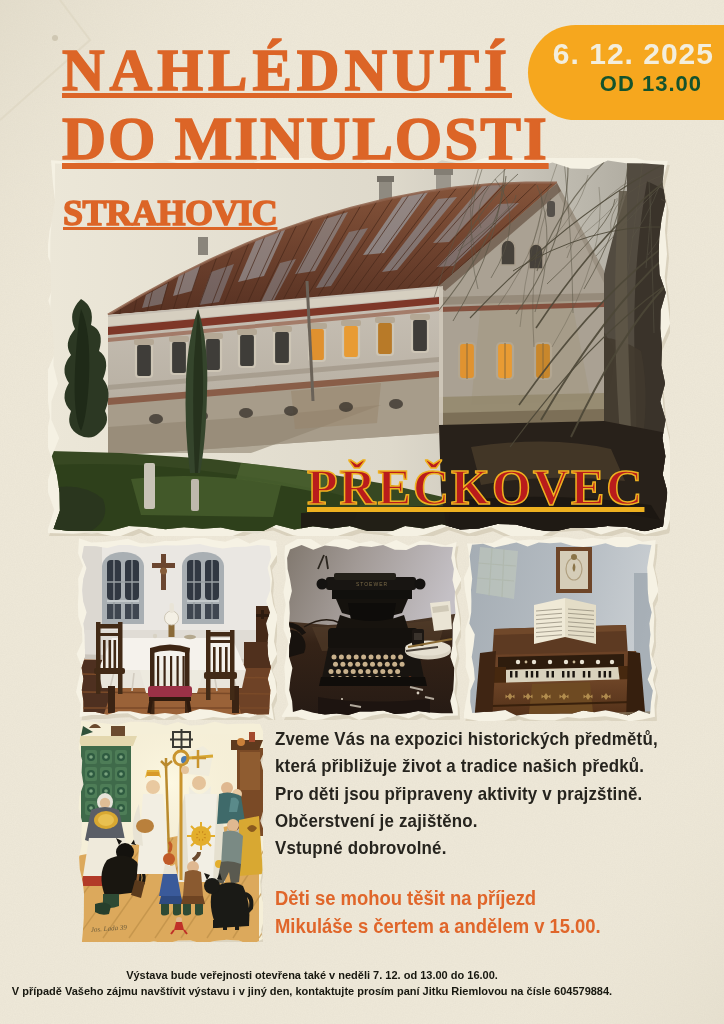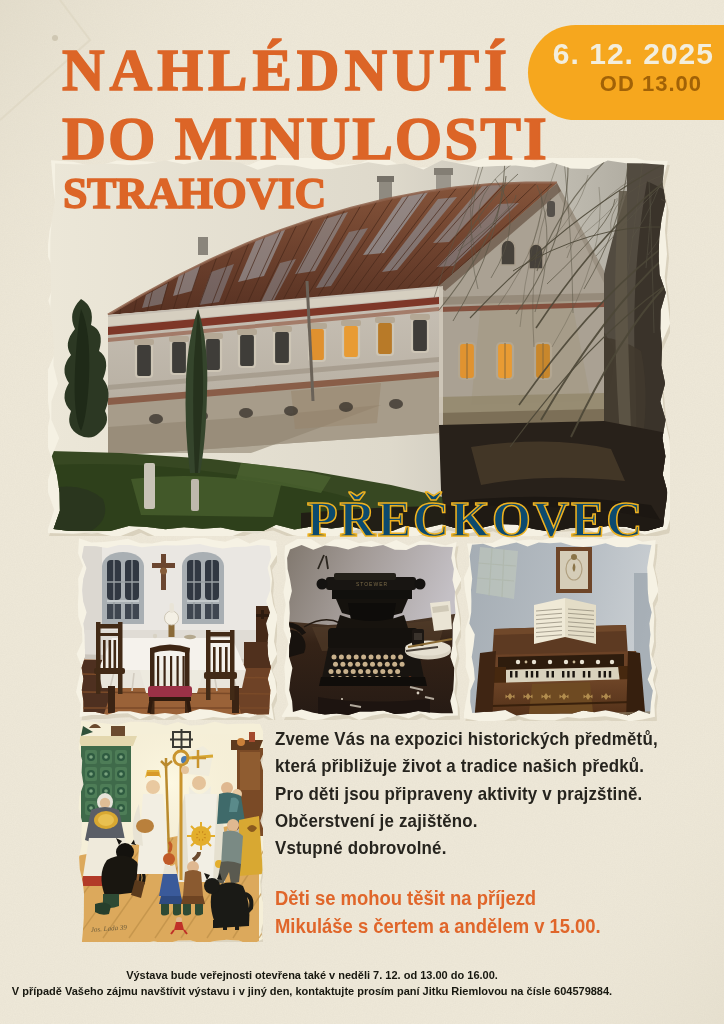--- a/index.html
+++ b/index.html
@@ -1,18 +1,18 @@
 <!DOCTYPE html>
 <html><head><meta charset="utf-8">
 <style>
 html,body{margin:0;padding:0;}
 body{width:724px;height:1024px;overflow:hidden;font-family:"Liberation Sans",sans-serif;}
 .page{position:relative;width:724px;height:1024px;background:#efe9d9;overflow:hidden;}
 .abs{position:absolute;}
-.title{font-family:"Liberation Serif",serif;font-weight:700;color:#dc6527;
+.title{font-family:"Liberation Serif",serif;font-weight:700;color:#dc6527;text-decoration:underline;
   -webkit-text-stroke:1.5px #dc6527;}
 </style></head><body>
 <div class="page">
 
 <svg class="abs" style="left:0;top:0;z-index:0" width="724" height="1024" viewBox="0 0 724 1024">
 <filter id="paper">
         <feTurbulence type="fractalNoise" baseFrequency="0.9" numOctaves="2" seed="7"></feTurbulence>
 <feColorMatrix type="matrix" values="0 0 0 0 0.35 0 0 0 0 0.33 0 0 0 0 0.28 0 0 0 0.5 0"></feColorMatrix>
 </filter>
 <rect width="724" height="1024" fill="#efe9d9"></rect>
@@ -25,27 +25,27 @@
 </linearGradient>
 <rect width="724" height="1024" fill="url(#vign)"></rect>
 <path d="M0 120 L90 40 L60 0" stroke="#ddd5c2" stroke-width="2" fill="none" opacity="0.7"></path>
 <circle cx="55" cy="38" r="3" fill="#c9c0ab" opacity="0.8"></circle>
 </svg>
 
 <div class="abs" style="left:528px;top:25px;width:200px;height:95px;background:#f6a71e;border-radius:48px 0 0 48px;z-index:3"></div>
 
 <div class="abs" style="left:528px;top:37px;width:186px;text-align:right;z-index:4;color:#f3eedd;font-weight:700;font-size:30px;letter-spacing:1px">6. 12. 2025</div>
 
-<div class="abs" style="left:528px;top:71px;width:174px;text-align:right;z-index:4;color:#a16207;font-weight:700;font-size:22px;letter-spacing:1px">OD 13.00</div>
+<div class="abs" style="left:528px;top:71px;width:174px;text-align:right;z-index:4;color:#14532d;font-weight:700;font-size:22px;letter-spacing:1px">OD 13.00</div>
 
 <div class="abs title" style="left:62px;top:36px;font-size:59px;letter-spacing:5px;z-index:3">NAHLÉDNUTÍ</div>
 
 <div class="abs title" style="left:62px;top:104px;font-size:61px;letter-spacing:2px;z-index:3">DO MINULOSTI</div>
 
-<div class="abs title" style="left:63px;top:168px;font-size:44px;letter-spacing:-0.4px;z-index:3">STRAHOVIC</div>
+<div class="abs title" style="left:63px;top:192px;font-size:36px;letter-spacing:-0.4px;z-index:3">STRAHOVIC</div>
 
 <svg class="abs" style="left:48px;top:158px;z-index:1" width="622" height="378" viewBox="-3 -3 622 378">
 <defs>
 <clipPath id="hclip">
           <path d="M0.0,-1.5 L18.4,-0.7 L36.8,-0.5 L55.3,-1.6 L73.7,0.1 L92.1,-1.1 L110.5,-4.6 L129.0,-0.8 L147.4,-4.8 L165.8,-4.0 L184.2,-2.4 L202.7,4.7 L221.1,-0.2 L239.5,0.5 L257.9,4.2 L276.4,4.0 L294.8,0.7 L313.2,-2.7 L331.6,0.2 L350.1,-1.4 L368.5,4.6 L386.9,-4.7 L405.3,-1.3 L423.8,1.9 L442.2,1.0 L460.6,0.6 L479.0,2.6 L497.5,-2.6 L515.9,3.4 L534.3,4.1 L552.7,-4.6 L571.2,-1.7 L589.6,-1.4 L609.2,0.0 L607.6,18.2 L610.5,36.4 L606.5,54.6 L604.2,72.8 L603.7,91.0 L604.5,109.2 L610.8,127.4 L605.6,145.6 L605.3,163.8 L607.0,182.0 L606.3,200.2 L610.1,218.4 L605.3,236.6 L610.6,254.8 L607.4,273.0 L610.4,291.2 L607.7,309.4 L612.6,327.6 L609.9,345.8 L608.0,361.2 L589.6,366.4 L571.2,361.7 L552.7,361.0 L534.3,362.9 L515.9,362.7 L497.5,366.9 L479.0,364.1 L460.6,359.4 L442.2,359.1 L423.8,363.4 L405.3,364.6 L386.9,359.2 L368.5,363.5 L350.1,361.0 L331.6,368.2 L313.2,366.3 L294.8,360.9 L276.4,363.5 L257.9,361.2 L239.5,364.6 L221.1,359.8 L202.7,368.7 L184.2,366.3 L165.8,362.6 L147.4,363.8 L129.0,362.3 L110.5,364.3 L92.1,361.9 L73.7,361.0 L55.3,365.9 L36.8,368.8 L18.4,366.6 L-1.5,364.0 L4.9,345.8 L4.6,327.6 L1.9,309.4 L-3.2,291.2 L4.2,273.0 L-3.7,254.8 L-3.6,236.6 L2.9,218.4 L-1.6,200.2 L-1.1,182.0 L-2.3,163.8 L-5.0,145.6 L-3.8,127.4 L-4.3,109.2 L-4.8,91.0 L-4.6,72.8 L-3.2,54.6 L0.1,36.4 L-0.1,18.2 Z" transform="translate(4,4)"></path>
         </clipPath>
 <linearGradient id="sky" x1="0" y1="0" x2="1" y2="0">
  <stop offset="0" stop-color="#ece7d8"></stop>
           <stop offset="0.55" stop-color="#ded9cb"></stop>
           <stop offset="0.76" stop-color="#c8c4b9"></stop>
@@ -251,21 +251,21 @@
 <path d="M147 148 Q158 182 156 232 Q155 280 149 312 L139 312 Q133 266 135 218 Q137 176 147 148 Z" fill="#35452c"></path>
 <path d="M147 148 Q153 190 152 240 L147 312 L144 312 Q141 248 143 198 Z" fill="#26321d"></path>
 
 <rect x="93" y="302" width="11" height="46" rx="2" fill="#c9c3b7"></rect>
 <rect x="140" y="318" width="8" height="32" rx="2" fill="#beb8ac"></rect>
 
 <path d="M250 352 Q420 338 560 350 L616 360 L616 370 L250 370 Z" fill="#201b15" opacity="0.9"></path>
 </g>
 </svg>
 
-<div class="abs title" style="left:307px;top:490px;font-size:50px;letter-spacing:2px;color:#0c4a6e;-webkit-text-stroke:1.5px #eeb120;z-index:3">PŘEČKOVEC</div>
+<div class="abs title" style="left:307px;top:458px;font-size:50px;letter-spacing:2px;color:#b91c1c;-webkit-text-stroke:1.5px #eeb120;z-index:3">PŘEČKOVEC</div>
 
 <svg class="abs" style="left:76px;top:538px;z-index:1" width="201" height="182" viewBox="-6 -6 201 182">
 <defs>
         <clipPath id="pc1">
           <path d="M0.0,-0.0 L11.6,0.3 L23.1,1.9 L34.7,-1.1 L46.2,-1.1 L57.8,1.2 L69.4,-0.1 L80.9,-0.8 L92.5,-0.6 L104.1,-1.0 L115.6,-2.0 L127.2,0.8 L138.8,2.4 L150.3,1.1 L161.9,0.8 L173.4,-1.0 L185.4,0.0 L187.1,11.1 L183.6,22.1 L186.2,33.2 L186.2,44.3 L182.1,55.3 L186.0,66.4 L182.1,77.5 L184.3,88.5 L183.4,99.6 L184.2,110.7 L186.9,121.7 L183.7,132.8 L186.4,143.9 L185.6,154.9 L185.0,168.2 L173.4,168.6 L161.9,166.8 L150.3,168.9 L138.8,166.7 L127.2,163.9 L115.6,163.0 L104.1,166.5 L92.5,168.4 L80.9,166.9 L69.4,168.6 L57.8,167.7 L46.2,165.3 L34.7,165.3 L23.1,168.8 L11.6,166.1 L-0.5,166.0 L-0.6,154.9 L-2.2,143.9 L-0.6,132.8 L-2.4,121.7 L1.1,110.7 L0.9,99.6 L0.8,88.5 L-0.6,77.5 L2.7,66.4 L-0.8,55.3 L-1.8,44.3 L-0.8,33.2 L2.5,22.1 L-2.1,11.1 Z" transform="translate(2,2)"></path>
         </clipPath>
       </defs>
 <path d="M0.0,-2.7 L12.2,1.5 L24.4,1.1 L36.6,-0.2 L48.8,-2.3 L60.9,2.3 L73.1,2.5 L85.3,0.1 L97.5,0.0 L109.7,-2.1 L121.9,-4.0 L134.1,-1.0 L146.2,0.7 L158.4,-3.4 L170.6,2.4 L182.8,-2.1 L197.1,0.0 L198.7,12.6 L191.0,25.1 L193.1,37.7 L192.0,50.3 L194.1,62.9 L198.7,75.4 L196.4,88.0 L195.0,100.6 L198.1,113.1 L191.4,125.7 L196.1,138.3 L197.8,150.9 L192.5,163.4 L195.0,179.0 L182.8,172.6 L170.6,176.4 L158.4,175.6 L146.2,177.3 L134.1,176.1 L121.9,178.5 L109.7,179.7 L97.5,173.1 L85.3,178.1 L73.1,173.8 L60.9,178.3 L48.8,172.2 L36.6,172.8 L24.4,174.0 L12.2,173.9 L0.6,176.0 L1.8,163.4 L-3.0,150.9 L-0.2,138.3 L2.6,125.7 L-2.4,113.1 L3.4,100.6 L3.1,88.0 L-0.7,75.4 L-1.1,62.9 L-0.4,50.3 L-0.9,37.7 L4.0,25.1 L-0.9,12.6 Z" fill="#c3b99f" opacity="0.4" transform="translate(-1,1)"></path>
 <path d="M0.0,-2.7 L12.2,1.5 L24.4,1.1 L36.6,-0.2 L48.8,-2.3 L60.9,2.3 L73.1,2.5 L85.3,0.1 L97.5,0.0 L109.7,-2.1 L121.9,-4.0 L134.1,-1.0 L146.2,0.7 L158.4,-3.4 L170.6,2.4 L182.8,-2.1 L197.1,0.0 L198.7,12.6 L191.0,25.1 L193.1,37.7 L192.0,50.3 L194.1,62.9 L198.7,75.4 L196.4,88.0 L195.0,100.6 L198.1,113.1 L191.4,125.7 L196.1,138.3 L197.8,150.9 L192.5,163.4 L195.0,179.0 L182.8,172.6 L170.6,176.4 L158.4,175.6 L146.2,177.3 L134.1,176.1 L121.9,178.5 L109.7,179.7 L97.5,173.1 L85.3,178.1 L73.1,173.8 L60.9,178.3 L48.8,172.2 L36.6,172.8 L24.4,174.0 L12.2,173.9 L0.6,176.0 L1.8,163.4 L-3.0,150.9 L-0.2,138.3 L2.6,125.7 L-2.4,113.1 L3.4,100.6 L3.1,88.0 L-0.7,75.4 L-1.1,62.9 L-0.4,50.3 L-0.9,37.7 L4.0,25.1 L-0.9,12.6 Z" fill="#f6f2e4" transform="translate(-3,-3)"></path>
 <g clip-path="url(#pc1)">

